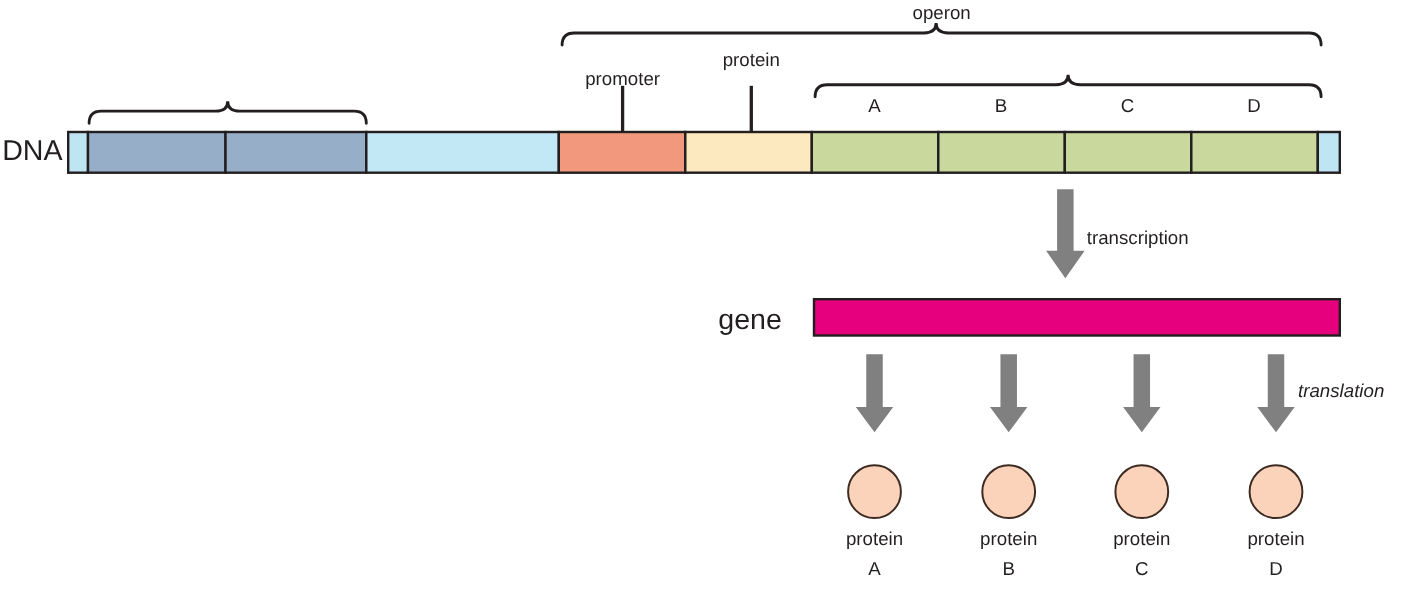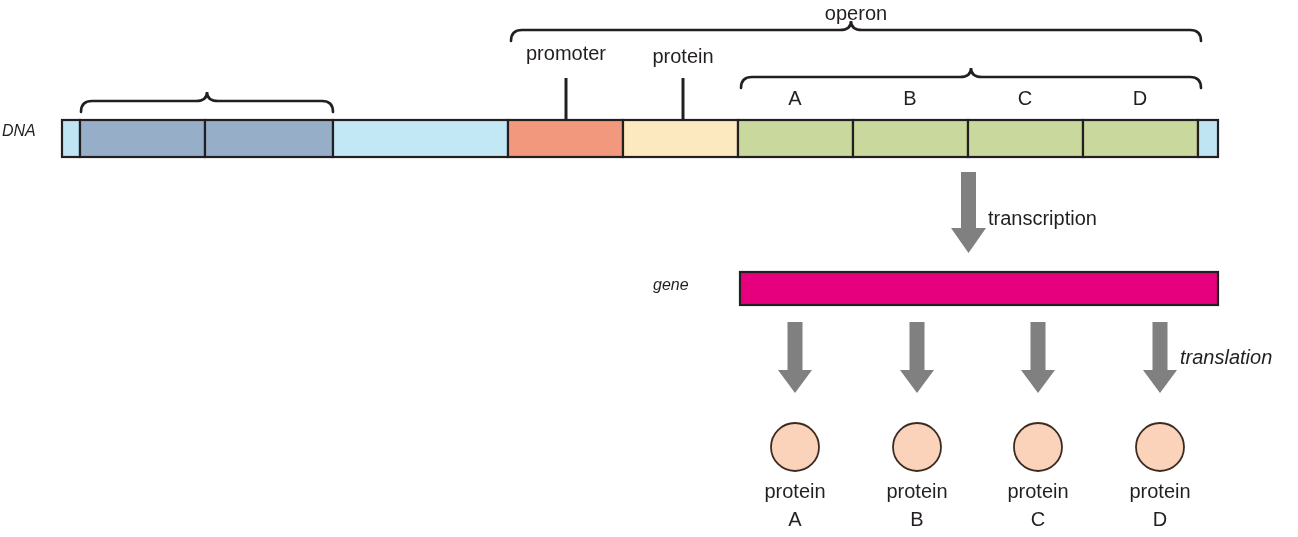--- a/index.html
+++ b/index.html
@@ -28,22 +28,22 @@
   .lbl {
     position: absolute;
     white-space: nowrap;
     line-height: 1;
     color: #231f20;
   }
   .lbl-center {
     transform: translateX(-50%);
     text-align: center;
   }
-  .t21 { font-size: 20px; }
-  .t22 { font-size: 16px; font-style: italic; }
+  .t21 { font-size: 17px; }
+  .t22 { font-size: 26px; }
 </style>
 </head>
 <body>
 
 <div id="diagram">
 
   <svg id="svg-layer" viewBox="0 0 1298 537">
 
     <path d="M 511 41 Q 511 30 522 30 L 840 30 Q 851 30 851 21 Q 851 30 862 30 L 1190 30 Q 1201 30 1201 41" fill="none" stroke="#231f20" stroke-width="2.6" stroke-linecap="round"></path>
 
@@ -87,21 +87,21 @@
         <circle cx="1160" cy="447" r="24" fill="#fbd3ba" stroke="#3d2b22" stroke-width="1.8"></circle>
       </g>
 
   </svg>
 
   <div class="lbl t22" style="left:2px; top:123px;">DNA</div>
 
 
   <div class="lbl t21 lbl-center" style="left:856px; top:3px;">operon</div>
 
-  <div class="lbl t21 lbl-center" style="left:566px; top:43px;">promoter</div>
+  <div class="lbl t21 lbl-center" style="left:566px; top:63px;">promoter</div>
 
   <div class="lbl t21 lbl-center" style="left:683px; top:46px;">protein</div>
 
 
   <div id="gene-letters">
       <div class="lbl t21 lbl-center" style="left: 795px; top: 88px;">A</div>
       <div class="lbl t21 lbl-center" style="left: 910px; top: 88px;">B</div>
       <div class="lbl t21 lbl-center" style="left: 1025px; top: 88px;">C</div>
       <div class="lbl t21 lbl-center" style="left: 1140px; top: 88px;">D</div>
     </div>

